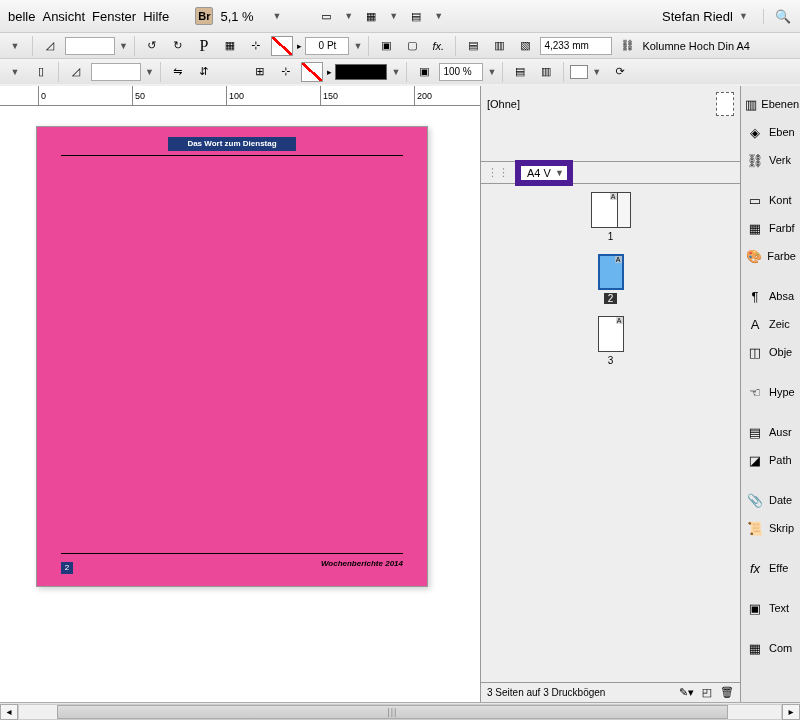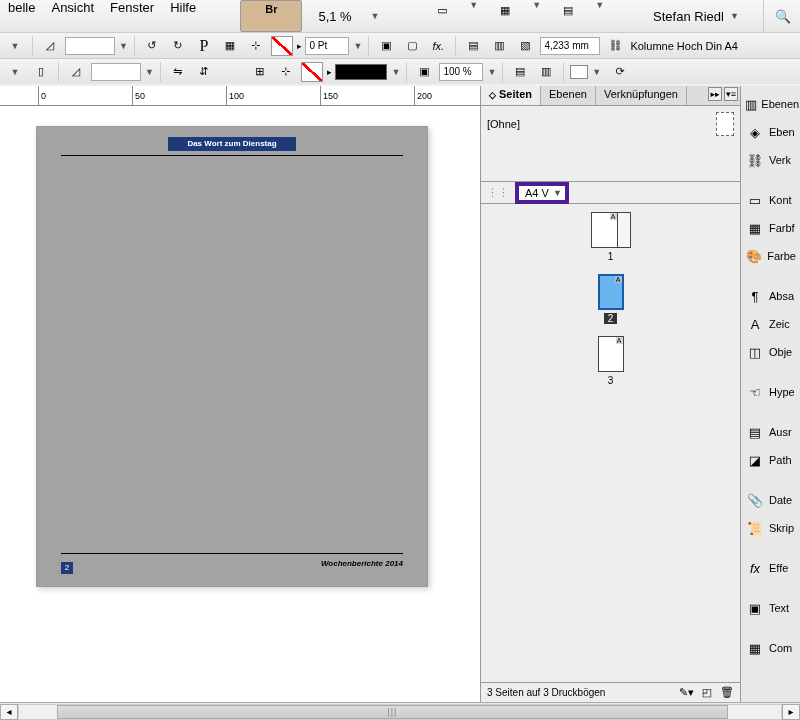--- a/index.html
+++ b/index.html
@@ -1,22 +1,22 @@
 <!DOCTYPE html>
 <html><head>
 <meta charset="utf-8">
 <style>
 * { margin: 0; padding: 0; box-sizing: border-box; font-family: Arial, sans-serif; }
 body { width: 800px; height: 720px; background: #f0f0f0; overflow: hidden; position: relative; }
 
 
-.menubar { height: 32px; background: linear-gradient(#f8f8f8, #e8e8e8); display: flex; padding: 0 8px; gap: 16px; font-size: 13px; }
+.menubar { height: 32px; background: linear-gradient(#f8f8f8, #e8e8e8); display: flex; align-items: center; padding: 0 8px; gap: 7px; font-size: 13px; }
 .menubar .spacer { flex: 1; }
 .menu-item { cursor: pointer; }
-.br-btn { background: #d4b896; border: 1px solid #999; padding: 2px 24px; font-size: 11px; font-weight: bold; border-radius: 2px; }
+.br-btn { background: #d4b896; border: 1px solid #999; padding: 2px 2px; font-size: 11px; font-weight: bold; border-radius: 2px; }
 .zoom-box { display: flex; align-items: center; gap: 2px; }
 .zoom-val { font-size: 13px; min-width: 50px; }
 .dd-arrow { font-size: 9px; color: #555; }
 .user-box { display: flex; align-items: center; gap: 6px; font-size: 13px; }
 .search-box { display: flex; align-items: center; gap: 4px; border-left: 1px solid #ccc; padding-left: 12px; margin-left: 8px; }
 
 
 .toolbar { height: 26px; background: linear-gradient(#f4f4f4, #e4e4e4); border-top: 1px solid #ccc; display: flex; align-items: center; padding: 0 4px; gap: 4px; }
 .tb-btn { width: 22px; height: 20px; border: 1px solid transparent; display: flex; align-items: center; justify-content: center; font-size: 11px; background: transparent; }
 .tb-field { width: 50px; height: 18px; border: 1px solid #aaa; background: white; font-size: 10px; padding: 0 3px; }
@@ -28,41 +28,41 @@
 
 
 .workspace { position: absolute; top: 86px; left: 0; right: 0; bottom: 18px; display: flex; }
 .canvas-area { flex: 1; position: relative; background: #fff; overflow: hidden; }
 
 
 .ruler-h { position: absolute; top: 0; left: 0; right: 0; height: 20px; background: #fff; border-bottom: 1px solid #888; font-size: 9px; }
 .ruler-h .tick { position: absolute; top: 0; height: 20px; border-left: 1px solid #888; padding-left: 2px; line-height: 20px; }
 
 
-.page { position: absolute; top: 40px; left: 36px; width: 392px; height: 461px; background: #a3a3a3; border: 1px solid #999; box-shadow: 2px 2px 6px rgba(0,0,0,0.2); }
+.page { position: absolute; top: 40px; left: 36px; width: 392px; height: 461px; background: #ec4899; border: 1px solid #999; box-shadow: 2px 2px 6px rgba(0,0,0,0.2); }
 .page-title-bar { position: absolute; top: 10px; left: 50%; transform: translateX(-50%); width: 128px; height: 14px; background: #1e3a7b; color: #fff; font-size: 8px; font-weight: bold; text-align: center; line-height: 14px; }
 .page-rule-top { position: absolute; top: 28px; left: 24px; right: 24px; border-top: 1px solid #000; }
 .page-rule-bot { position: absolute; bottom: 32px; left: 24px; right: 24px; border-top: 1px solid #000; }
 .page-footer { position: absolute; bottom: 18px; right: 24px; font-size: 8px; font-weight: bold; font-style: italic; }
 .page-num-box { position: absolute; bottom: 12px; left: 24px; width: 12px; height: 12px; background: #1e3a7b; color: #fff; font-size: 8px; text-align: center; line-height: 12px; }
 
 
 .pages-panel { width: 260px; background: #eee; border-left: 1px solid #999; display: flex; flex-direction: column; }
 .panel-tabs { height: 20px; display: flex; background: #ddd; border-bottom: 1px solid #999; font-size: 11px; position: relative; }
 .panel-tab { padding: 2px 8px; border-right: 1px solid #aaa; cursor: pointer; }
 .panel-tab.active { background: #eee; font-weight: bold; }
 .panel-tab-ctrls { position: absolute; right: 2px; top: 1px; display: flex; gap: 2px; }
 .panel-tab-ctrls div { width: 14px; height: 14px; border: 1px solid #888; background: #eee; font-size: 9px; text-align: center; line-height: 12px; cursor: pointer; }
 
 .masters-area { height: 76px; border-bottom: 1px solid #999; padding: 4px 6px; font-size: 11px; position: relative; overflow-y: auto; background: #eee; }
 .master-row { display: flex; justify-content: space-between; align-items: center; height: 28px; }
 .master-thumb { width: 18px; height: 24px; border: 1px solid #666; background: #fff; }
 
 .size-bar { height: 22px; border-bottom: 1px solid #999; display: flex; align-items: center; padding: 0 6px; gap: 6px; font-size: 11px; background: #eee; }
-.size-sel { border: 4px solid #4c1d95; background: #fff; padding: 1px 16px 1px 6px; font-size: 11px; position: relative; }
+.size-sel { border: 6px solid #4c1d95; background: #fff; padding: 1px 16px 1px 6px; font-size: 11px; position: relative; }
 
 .thumbs-area { flex: 1; background: #eee; padding: 8px; overflow-y: auto; }
 .thumb-item { display: flex; flex-direction: column; align-items: center; margin-bottom: 12px; }
 .thumb-page { width: 26px; height: 36px; border: 1px solid #444; background: #fff; position: relative; font-size: 8px; }
 .thumb-page.sel { background: #6ab4f0; border: 2px solid #1a5aa8; }
 .thumb-page .corner { position: absolute; top: 0; right: 0; font-size: 7px; background: rgba(200,200,200,0.7); padding: 0 1px; }
 .thumb-label { font-size: 10px; margin-top: 3px; }
 .thumb-label.sel { background: #333; color: #fff; padding: 0 4px; }
 .thumb-double { display: flex; }
 .thumb-double .thumb-page:first-child { border-right: none; }
@@ -123,31 +123,31 @@
   <input class="tb-field" style="">
   <span class="dd-arrow">▼</span>
   <div class="tb-sep"></div>
   <div class="tb-btn">↺</div>
   <div class="tb-btn">↻</div>
   <div class="tb-btn" style="font-family:serif;font-size:16px;">P</div>
   <div class="tb-btn">▦</div>
   <div class="tb-btn">⊹</div>
   <div class="stroke-swatch"></div>
   <span style="font-size:9px;">▸</span>
-  <input class="tb-field" style="width: 44px;" value="0 Pt">
+  <input class="tb-field" style="width: 44px; text-align: center;" value="0 Pt">
   <span class="dd-arrow">▼</span>
   <div class="tb-sep"></div>
   <div class="tb-btn">▣</div>
   <div class="tb-btn">▢</div>
   <div class="tb-btn" style="font-style:italic;">fx.</div>
   <div class="tb-sep"></div>
   <div class="tb-btn">▤</div>
   <div class="tb-btn">▥</div>
   <div class="tb-btn">▧</div>
-  <input class="tb-field" style="width: 60px;" value="4,233 mm">
+  <input class="tb-field" style="width: 72px;" value="4,233 mm">
   <div class="tb-btn">⛓</div>
   <span class="kolumne-label">Kolumne Hoch Din A4</span>
 </div>
 
 <div class="toolbar">
   <div class="tb-btn">
       <span class="dd-arrow">▼</span>
     </div>
   <div class="tb-btn">▯</div>
   <div class="tb-sep"></div>
@@ -191,29 +191,20 @@
     <div class="page">
       <div class="page-title-bar">Das Wort zum Dienstag</div>
       <div class="page-rule-top"></div>
       <div class="page-rule-bot"></div>
       <div class="page-footer">Wochenberichte 2014</div>
       <div class="page-num-box">2</div>
     </div>
   </div>
 
   <div class="pages-panel">
-    <div class="panel-tabs">
-      <div class="panel-tab active"><span style="font-size:9px;">◇</span> <span>Seiten</span></div>
-      <div class="panel-tab">Ebenen</div>
-      <div class="panel-tab">Verknüpfungen</div>
-      <div class="panel-tab-ctrls">
-        <div>▸▸</div>
-        <div>▾≡</div>
-      </div>
-    </div>
     <div class="masters-area">
       <div class="master-row">
         <span>[Ohne]</span>
         <div class="master-thumb" style="border-style:dashed;"></div>
       </div>
     </div>
     <div class="size-bar">
       <span style="color:#888;">⋮⋮</span>
       <div class="size-sel">
         <span>A4 V</span>

